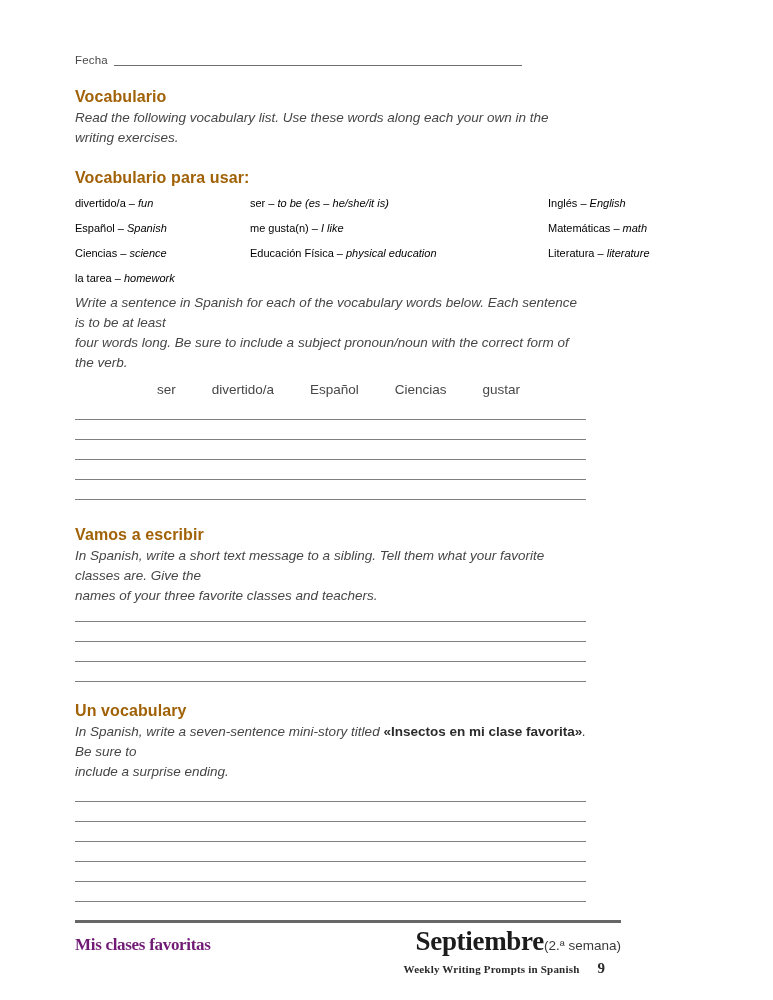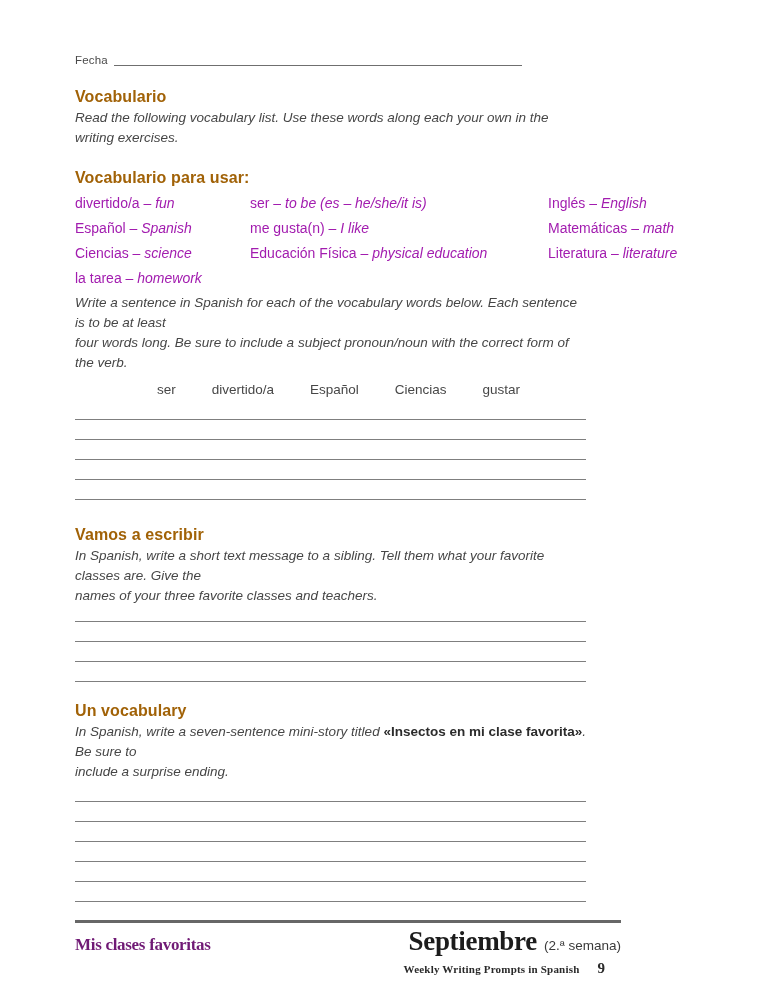--- a/index.html
+++ b/index.html
@@ -38,21 +38,21 @@
     white-space: pre-line;
   }
   .instr b { font-style: normal; font-weight: 700; color: #2c2c2c; }
 
   
   .vocab-grid {
     margin-top: 4px;
     display: grid;
     grid-template-columns: 175px 298px auto;
   }
-  .vocab-item { font-size: 14px; color: #a21caf; line-height: 25px; white-space: nowrap; }
+  .vocab-item { font-size: 11px; color: #000000; line-height: 25px; white-space: nowrap; }
   .vocab-item em { font-style: italic; }
 
   
   .word-bank {
     margin: 9px 66px 0 82px;
     display: flex;
     justify-content: space-between;
     font-size: 13.5px;
     color: #474747;
     height: 18px;
@@ -76,21 +76,21 @@
   .footer-titles {
     display: flex;
     justify-content: space-between;
     align-items: baseline;
     padding-top: 3px;
     font-family: "Liberation Serif", serif;
   }
   .theme-title { font-size: 17px; font-weight: 700; color: #701a75; letter-spacing: -.3px; }
   .month-group { display: flex; align-items: baseline; }
   .month { font-size: 27px; font-weight: 700; color: #1c1c1c; letter-spacing: -.3px; }
-  .week { font-family: "Liberation Sans", sans-serif; font-size: 13.5px; color: #3a3a3a; margin-left: 7px; }
+  .week { font-family: "Liberation Sans", sans-serif; font-size: 13.5px; color: #3a3a3a; }
   .credit-row {
     margin-top: 2px;
     text-align: right;
     font-family: "Liberation Serif", serif;
     font-weight: 700;
     color: #2a2a2a;
   }
   .book-title { font-size: 11px; letter-spacing: .2px; }
   .page-num { font-size: 15px; margin-left: 14px; margin-right: 16px; }
 </style>

